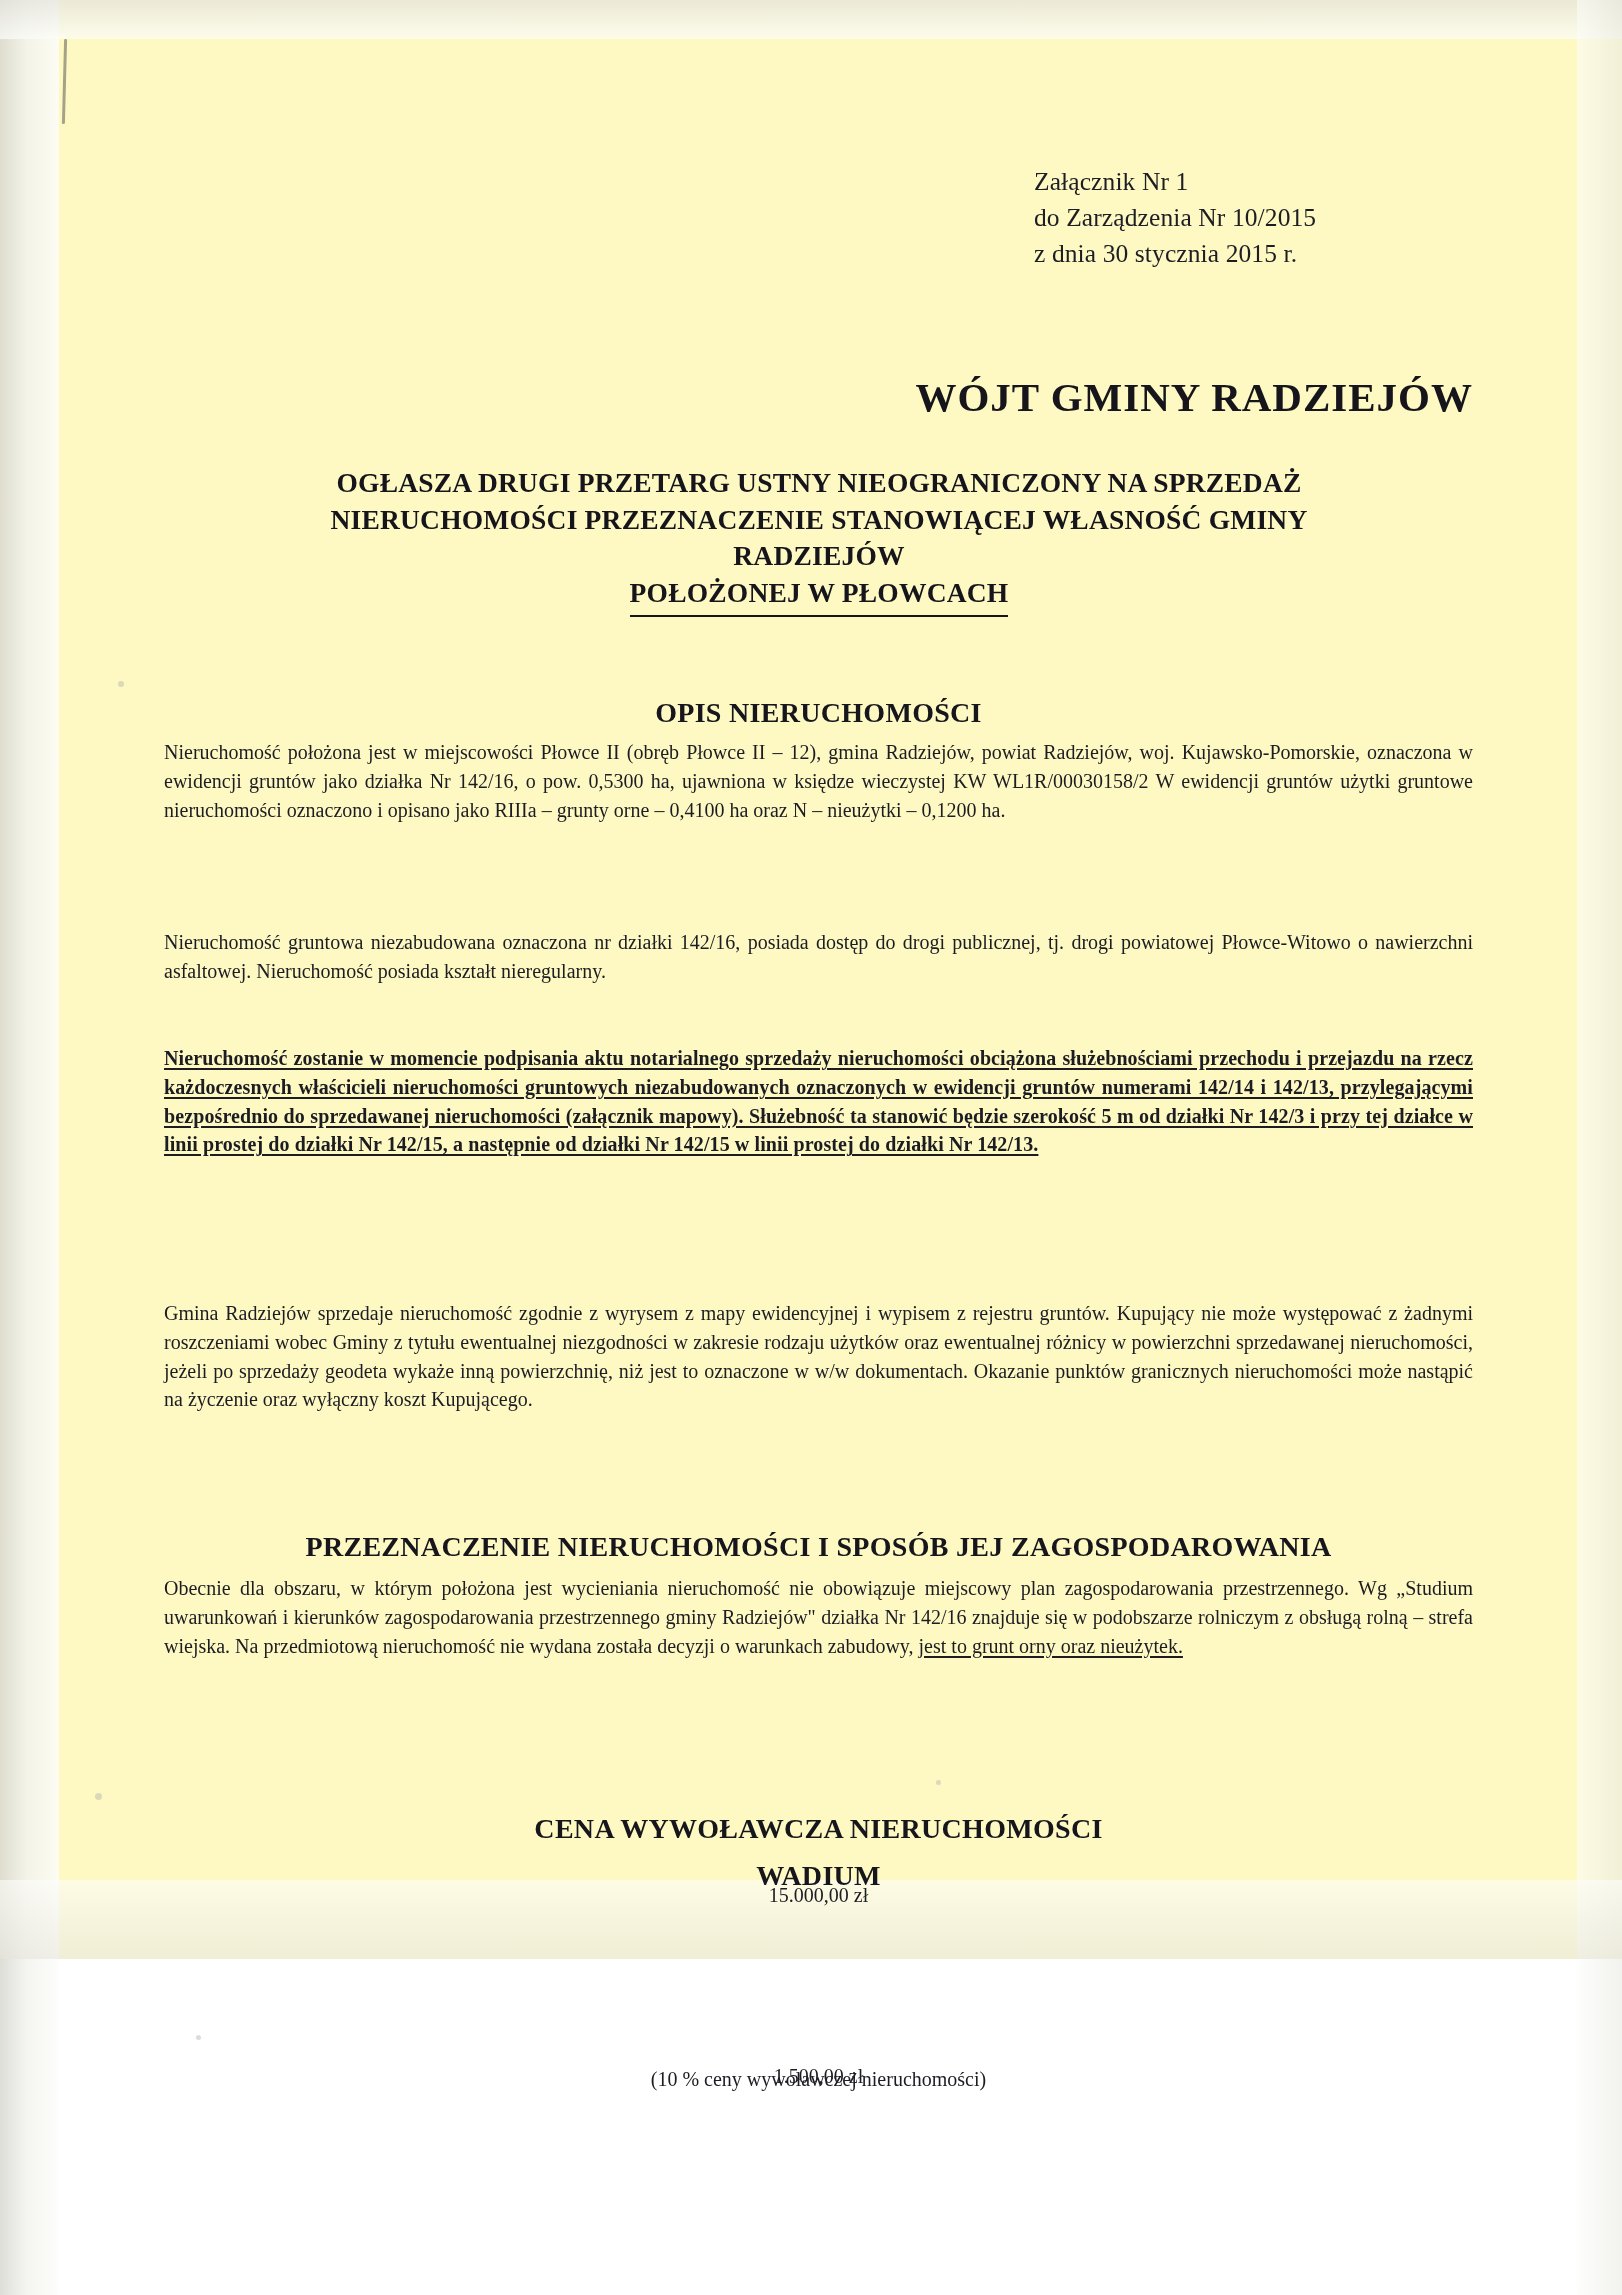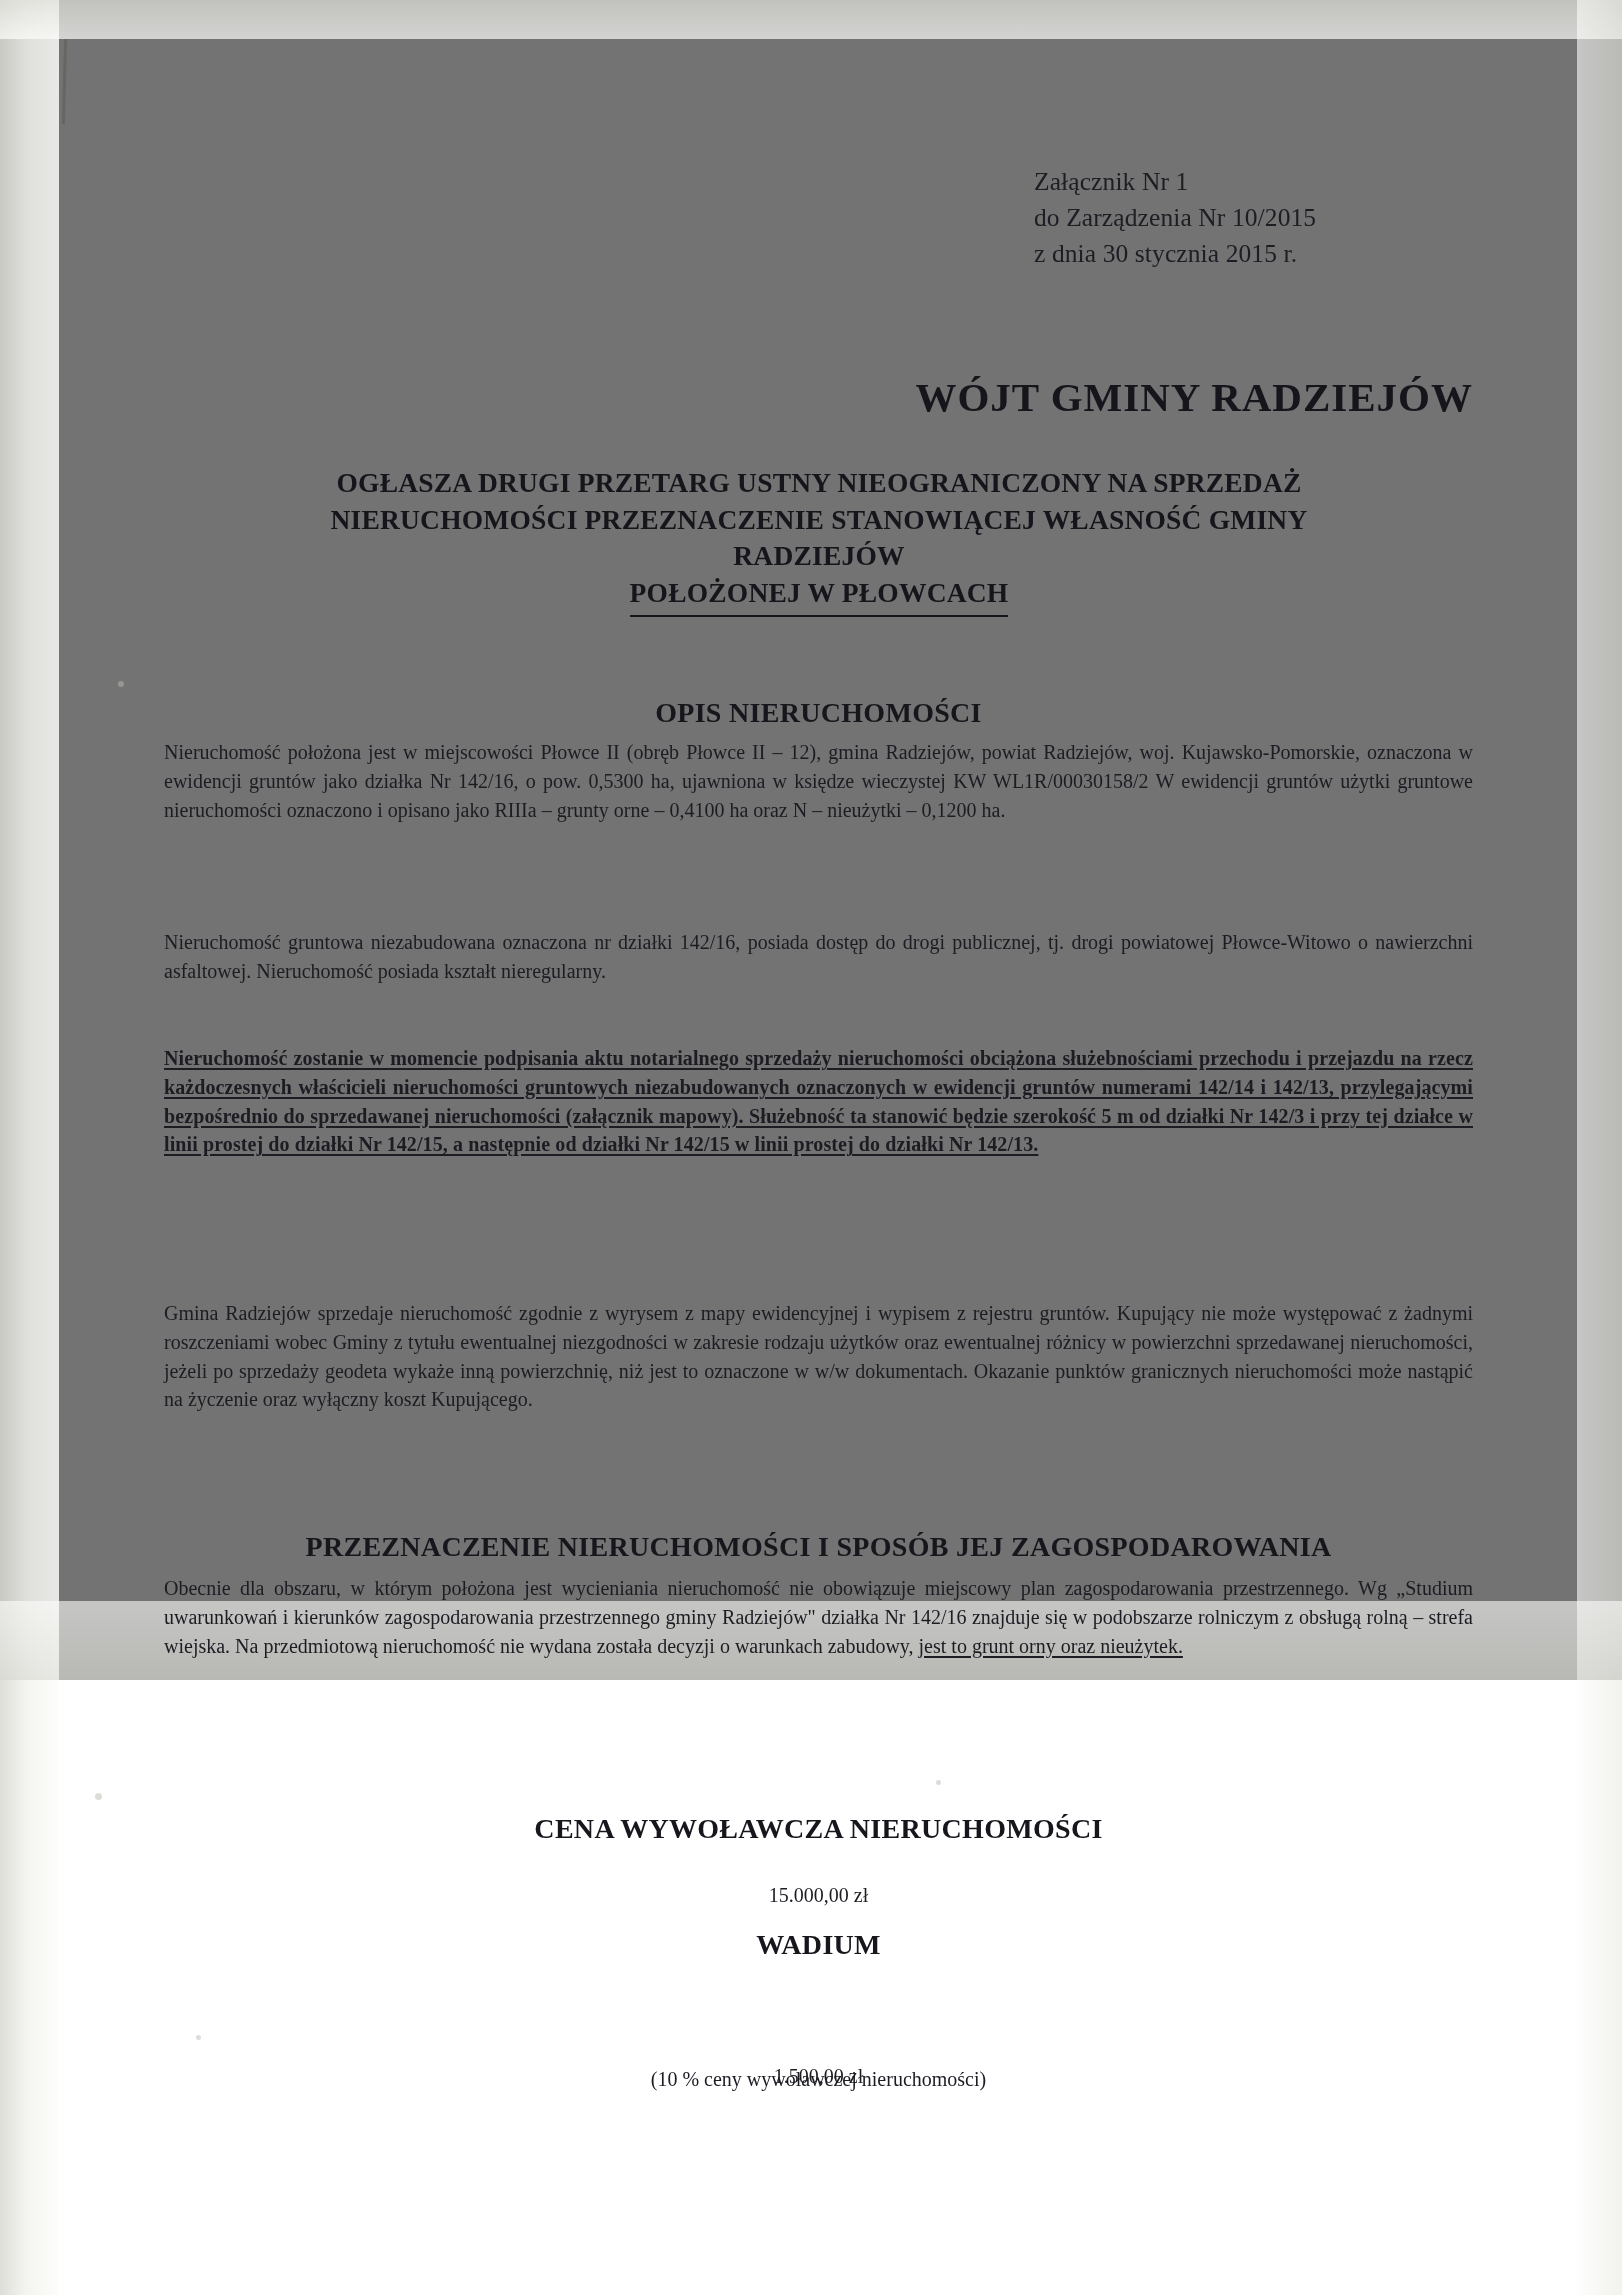--- a/index.html
+++ b/index.html
@@ -15,22 +15,22 @@
     color: #1b1b22;
     overflow: hidden;
   }
 
   
   .page {
     position: absolute;
     left: 0;
     top: 0;
     width: 1623px;
-    height: 1680px;
-    background: #737373;
+    height: 1959px;
+    background: #fef9c3;
   }
 
   
   .scan-shade-left {
     position: absolute;
     left: 0; top: 0;
     width: 59px; height: 2295px;
     background: linear-gradient(to right, #d8d8d2 0%, #f2f2ee 45%, #fdfdfb 100%);
     opacity: .85;
   }
@@ -147,21 +147,21 @@
   
   #sec-opis-h     { top: 697px; }
   #p-opis-1       { top: 738px; }
   #p-opis-2       { top: 928px; }
   #p-sluzeb       { top: 1044px; }
   #p-gmina        { top: 1299px; }
   #sec-przezn-h   { top: 1531px; }
   #p-przezn       { top: 1574px; }
   #sec-cena-h     { top: 1813px; }
   #p-cena         { top: 1881px; }
-  #sec-wadium-h   { top: 1929px; }
+  #sec-wadium-h   { top: 1860px; }
   #p-wadium       { top: 2022px; margin-top: 40px; }
   #p-wadium-note  { top: 2065px; }
 
   
   .speck {
     position: absolute;
     background: #b9b9b2;
     border-radius: 50%;
     opacity: .5;
   }

